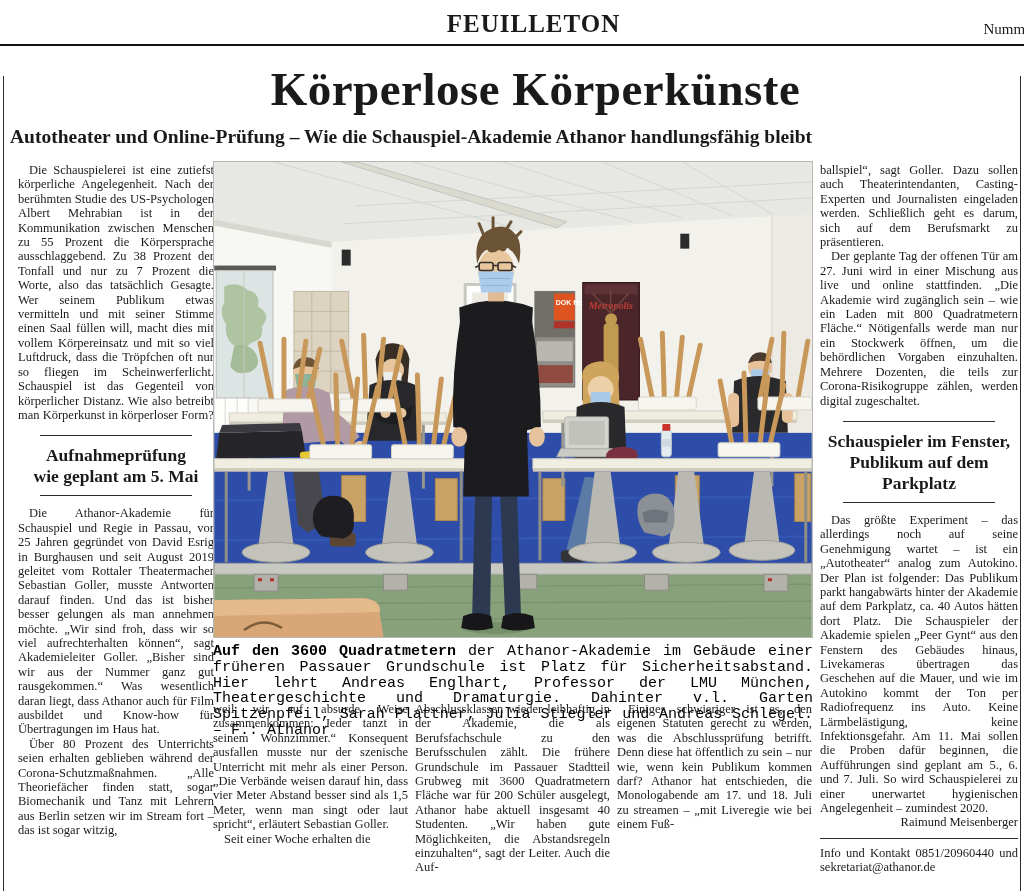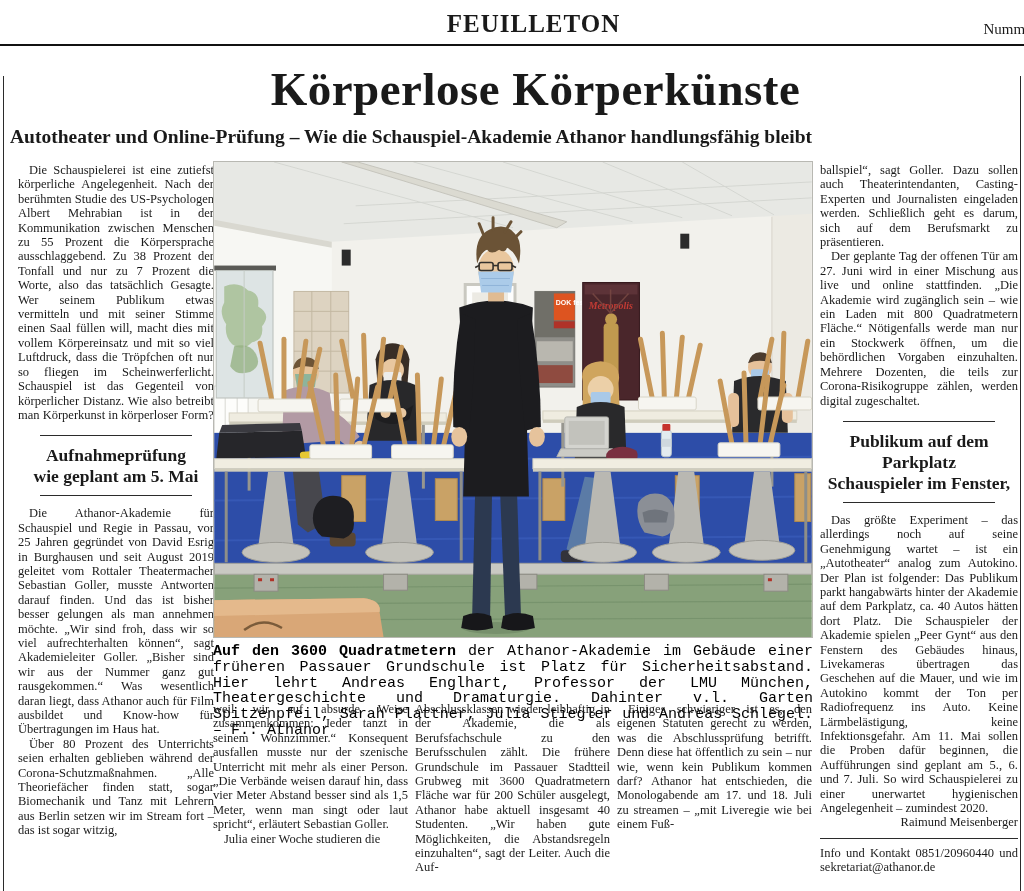--- a/index.html
+++ b/index.html
@@ -373,37 +373,37 @@
         <path d="M0,440 L150,438 Q168,440 166,452 L0,456 Z" fill="#e4b98c"></path>
         <path d="M30,470 q18,-14 38,-2" stroke="#7a5b3a" stroke-width="2.5" fill="none"></path>
       </g>
     </svg>
 
     <p class="caption"><b>Auf den 3600 Quadratmetern</b><span> der Athanor-Akademie im Gebäude einer früheren Passauer Grundschule ist Platz für Sicherheitsabstand. Hier lehrt Andreas Englhart, Professor der LMU München, Theatergeschichte und Dramaturgie. Dahinter v.l. Garten Spitzenpfeil, Sarah Plattner, Julia Stiegler und Andreas Schlegel.  –  F.: Athanor</span></p>
   </div>
 
   <div class="tcol bcol1">
     <p class="no-indent">weil wir auf absurde Weise zusammenkommen: Jeder tanzt in seinem Wohnzimmer.“ Konsequent ausfallen musste nur der szenische Unterricht mit mehr als einer Person. „Die Verbände weisen darauf hin, dass vier Meter Abstand besser sind als 1,5 Meter, wenn man singt oder laut spricht“, erläutert Sebastian Goller.</p>
-    <p>Julia einer Woche studieren die</p>
+    <p>Seit einer Woche erhalten die</p>
   </div>
   <div class="tcol bcol2">
     <p class="no-indent">Abschlussklassen wieder leibhaftig in der Akademie, die als Berufsfachschule zu den Berufsschulen zählt. Die frühere Grundschule im Passauer Stadtteil Grubweg mit 3600 Quadratmetern Fläche war für 200 Schüler ausgelegt, Athanor habe aktuell insgesamt 40 Studenten. „Wir haben gute Möglichkeiten, die Abstandsregeln einzuhalten“, sagt der Leiter. Auch die Auf-</p>
   </div>
   <div class="tcol bcol3">
     <p>Einiges schwieriger ist es, den eigenen Statuten gerecht zu werden, was die Abschlussprüfung betrifft. Denn diese hat öffentlich zu sein – nur wie, wenn kein Publikum kommen darf? Athanor hat entschieden, die Monologabende am 17. und 18. Juli zu streamen – „mit Liveregie wie bei einem Fuß-</p>
   </div>
 
   <div class="tcol col-right">
     <p class="no-indent">ballspiel“, sagt Goller. Dazu sollen auch Theaterintendanten, Casting-Experten und Journalisten eingeladen werden. Schließlich geht es darum, sich auf dem Berufsmarkt zu präsentieren.</p>
     <p>Der geplante Tag der offenen Tür am 27. Juni wird in einer Mischung aus live und online stattfinden. „Die Akademie wird zugänglich sein – wie ein Laden mit 800 Quadratmetern Fläche.“ Nötigenfalls werde man nur ein Stockwerk öffnen, um die behördlichen Vorgaben einzuhalten. Mehrere Dozenten, die teils zur Corona-Risikogruppe zählen, werden digital zugeschaltet.</p>
     <div class="crosshead">
       <div class="xrule"></div>
       <div class="xtext">
+        <div>Schauspieler im Fenster,</div>
         <div>Publikum auf dem Parkplatz</div>
-        <div>Schauspieler im Fenster,</div>
       </div>
       <div class="xrule"></div>
     </div>
     <p>Das größte Experiment – das allerdings noch auf seine Genehmigung wartet – ist ein „Autotheater“ analog zum Autokino. Der Plan ist folgender: Das Publikum parkt hangabwärts hinter der Akademie auf dem Parkplatz, ca. 40 Autos hätten dort Platz. Die Schauspieler der Akademie spielen „Peer Gynt“ aus den Fenstern des Gebäudes hinaus, Livekameras übertragen das Geschehen auf die Mauer, und wie im Autokino kommt der Ton per Radiofrequenz ins Auto. Keine Lärmbelästigung, keine Infektionsgefahr. Am 11. Mai sollen die Proben dafür beginnen, die Aufführungen sind geplant am 5., 6. und 7. Juli. So wird Schauspielerei zu einer unerwartet hygienischen Angelegenheit – zumindest 2020.</p>
     <p class="byline">Raimund Meisenberger</p>
     <div class="contact">
       <div class="contact-rule"></div>
       <p class="no-indent">Info und Kontakt 0851/20960440 und sekretariat@athanor.de</p>
     </div>
   </div>

